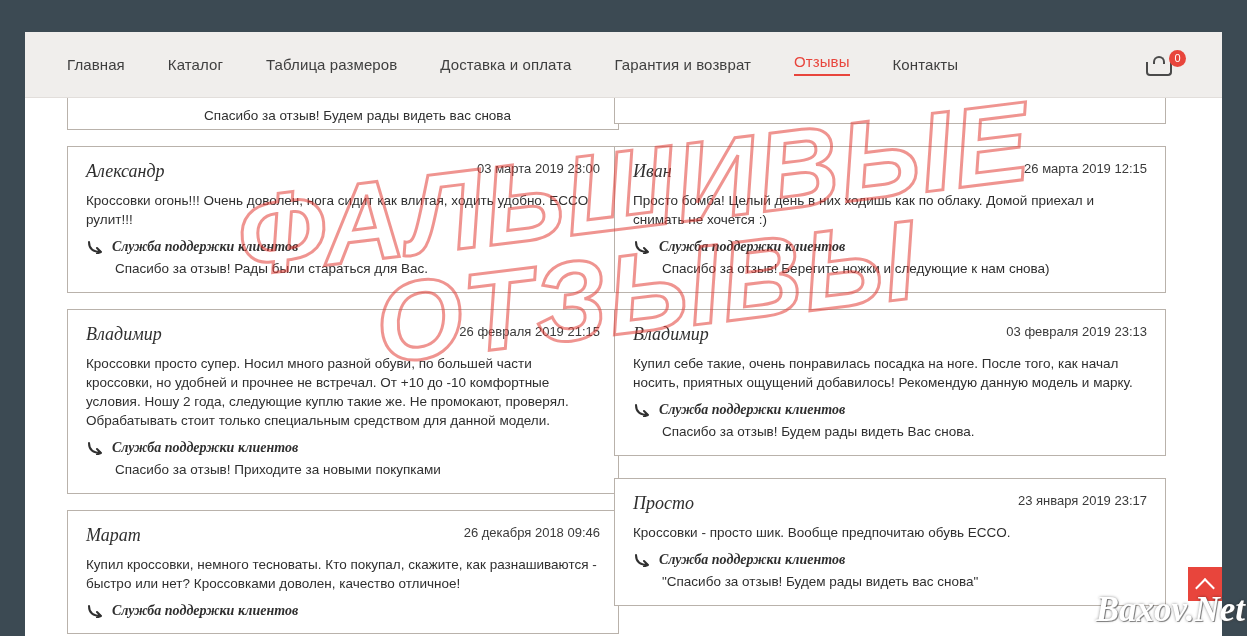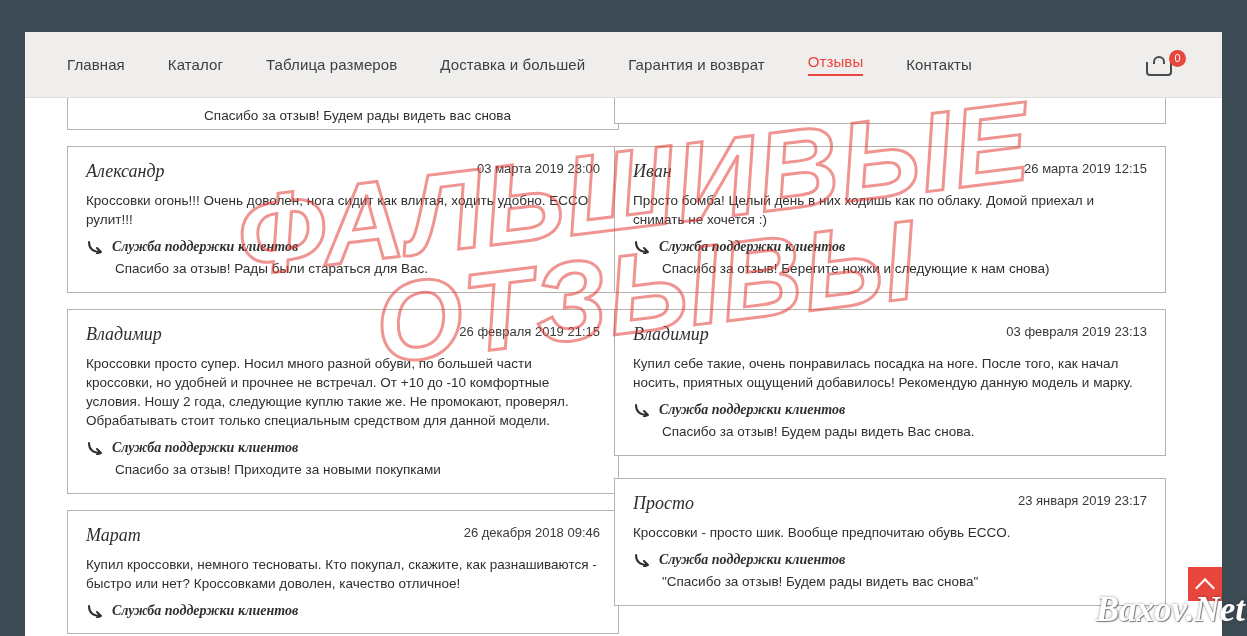--- a/index.html
+++ b/index.html
@@ -246,21 +246,21 @@
 <body>
 
 <div class="page">
   <div class="content-frame">
 
     <div class="navbar">
       <div class="nav-items">
         <div class="nav-item">Главная</div>
         <div class="nav-item">Каталог</div>
         <div class="nav-item">Таблица размеров</div>
-        <div class="nav-item">Доставка и большей</div>
+        <div class="nav-item">Доставка и оплата</div>
         <div class="nav-item">Гарантия и возврат</div>
         <div class="nav-item active">Отзывы</div>
         <div class="nav-item">Контакты</div>
       </div>
       <div class="cart-wrap">
         <div class="cart-icon">
           <div class="handle"></div>
           <div class="basket"></div>
         </div>
         <div class="cart-badge">0</div>

